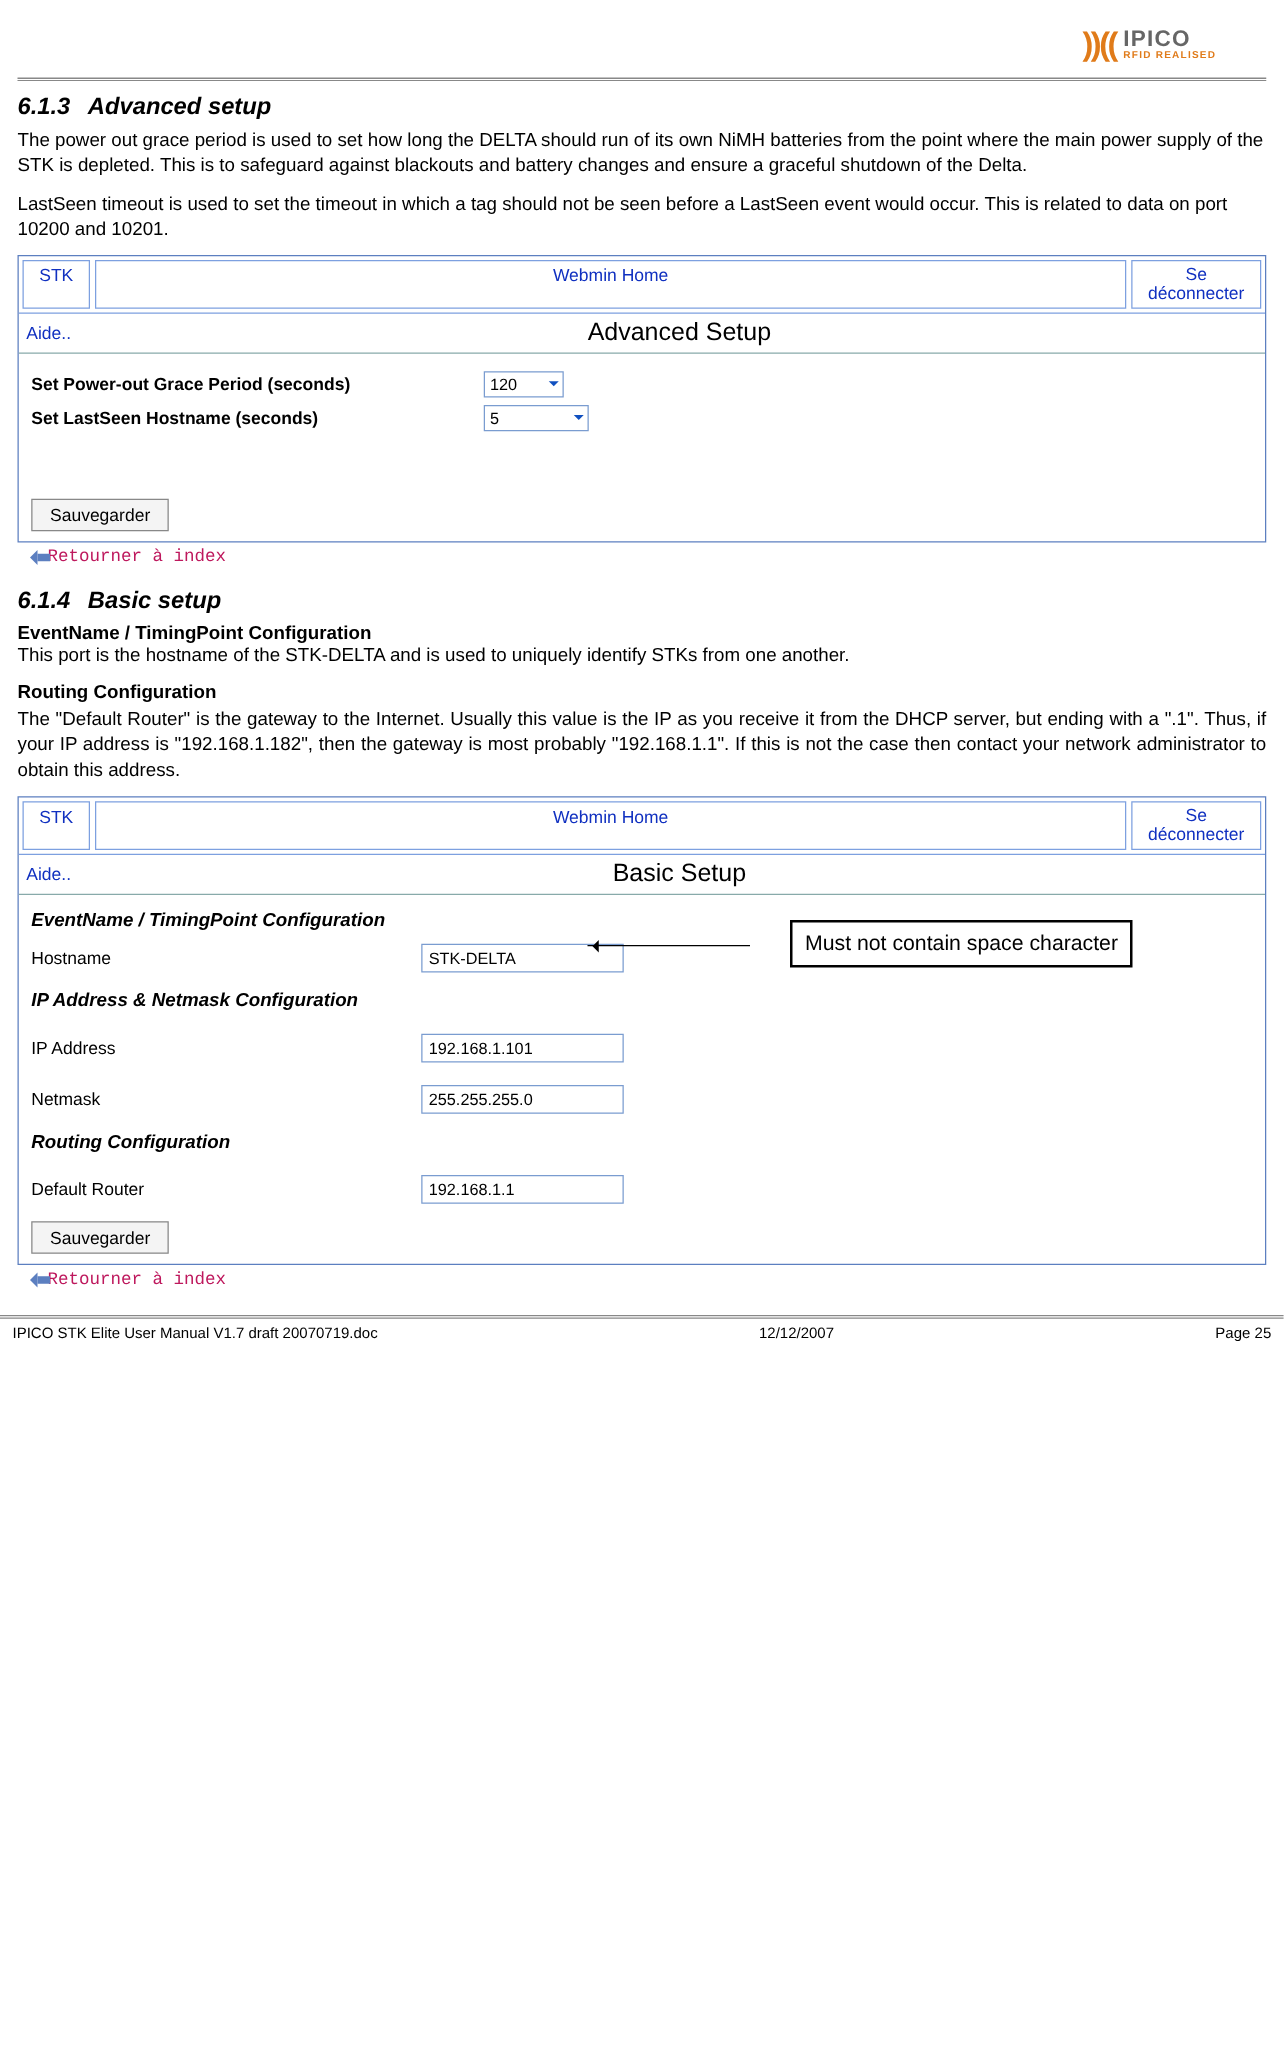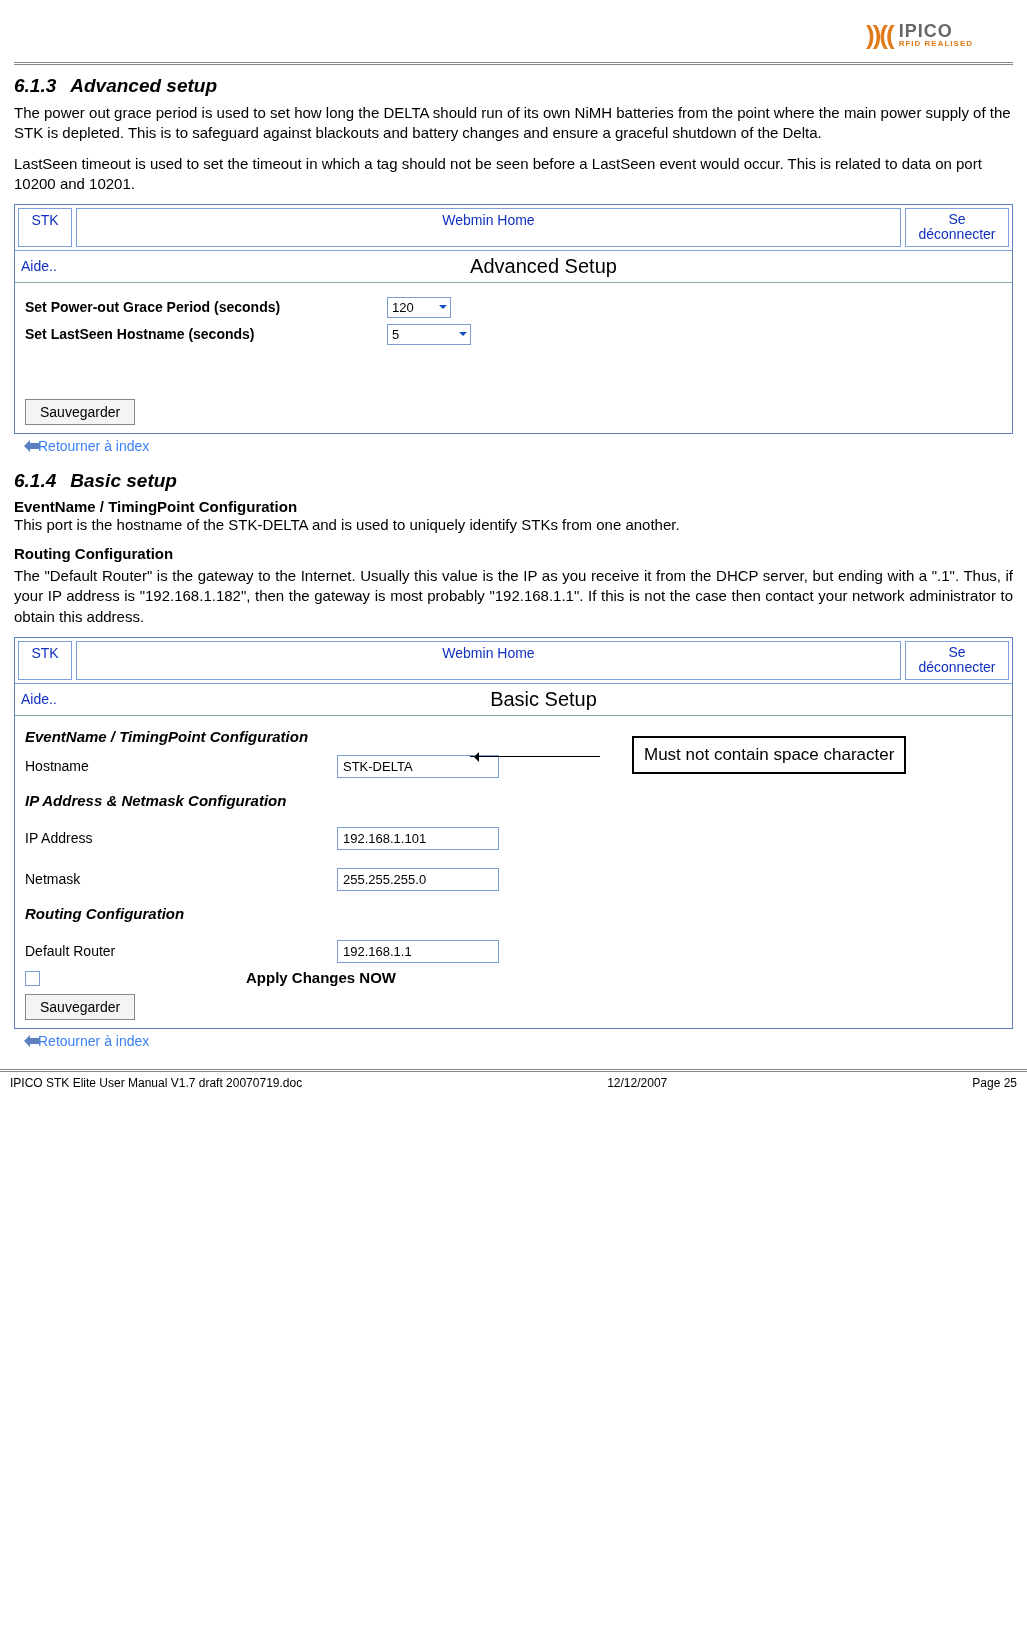--- a/index.html
+++ b/index.html
@@ -85,22 +85,23 @@
   .input-sim {
     border:1px solid #7a9cd0; padding:3px 5px; font-size:13px; width:150px;
     background:#fff;
   }
   .save-btn {
     border:1px solid #888; background:#f4f4f4;
     padding:4px 14px; font-size:14px; margin-top:8px;
     display:inline-block;
   }
   .return-link {
-    display:flex; align-items:center; gap:8px; color:#3b82f6; font-size:14px;
+    display:flex; align-items:center; gap:8px; color:#be185d; font-size:14px;
     margin:4px 0 16px 4px;
+    font-family:Liberation Mono, monospace;
   }
   .arrow-left {
     width:0;height:0;border:6px solid transparent;border-right-color:#5c7fc0;
     position:relative;
   }
   .arrow-left::after{
     content:""; position:absolute; left:6px; top:-3px; width:10px; height:6px; background:#5c7fc0;
   }
   .checkbox-sim {
     width:13px; height:13px; border:1px solid #7a9cd0; display:inline-block;
@@ -214,24 +215,20 @@
         <span class="lbl sub" style="width:280px">Netmask</span>
         <span class="input-sim">255.255.255.0</span>
       </div>
 
       <div class="sect-hdr" style="margin-top:14px">Routing Configuration</div>
       <div class="form-row" style="margin-top:18px">
         <span class="lbl sub" style="width:280px">Default Router</span>
         <span class="input-sim">192.168.1.1</span>
       </div>
 
-      <div class="apply-row">
-        <span><span class="checkbox-sim"></span></span>
-        <span class="strong" style="font-size:15px">Apply Changes NOW</span>
-      </div>
       <span class="save-btn">Sauvegarder</span>
 
       
       <div class="callout-arrow" style="left:455px; top:40px; width:130px;"></div>
       <div class="callout-box" style="left:585px; top:20px;">Must not contain space character</div>
     </div>
   </div>
   <div class="return-link">
     <span class="arrow-left"></span>
     <span>Retourner à index</span>

